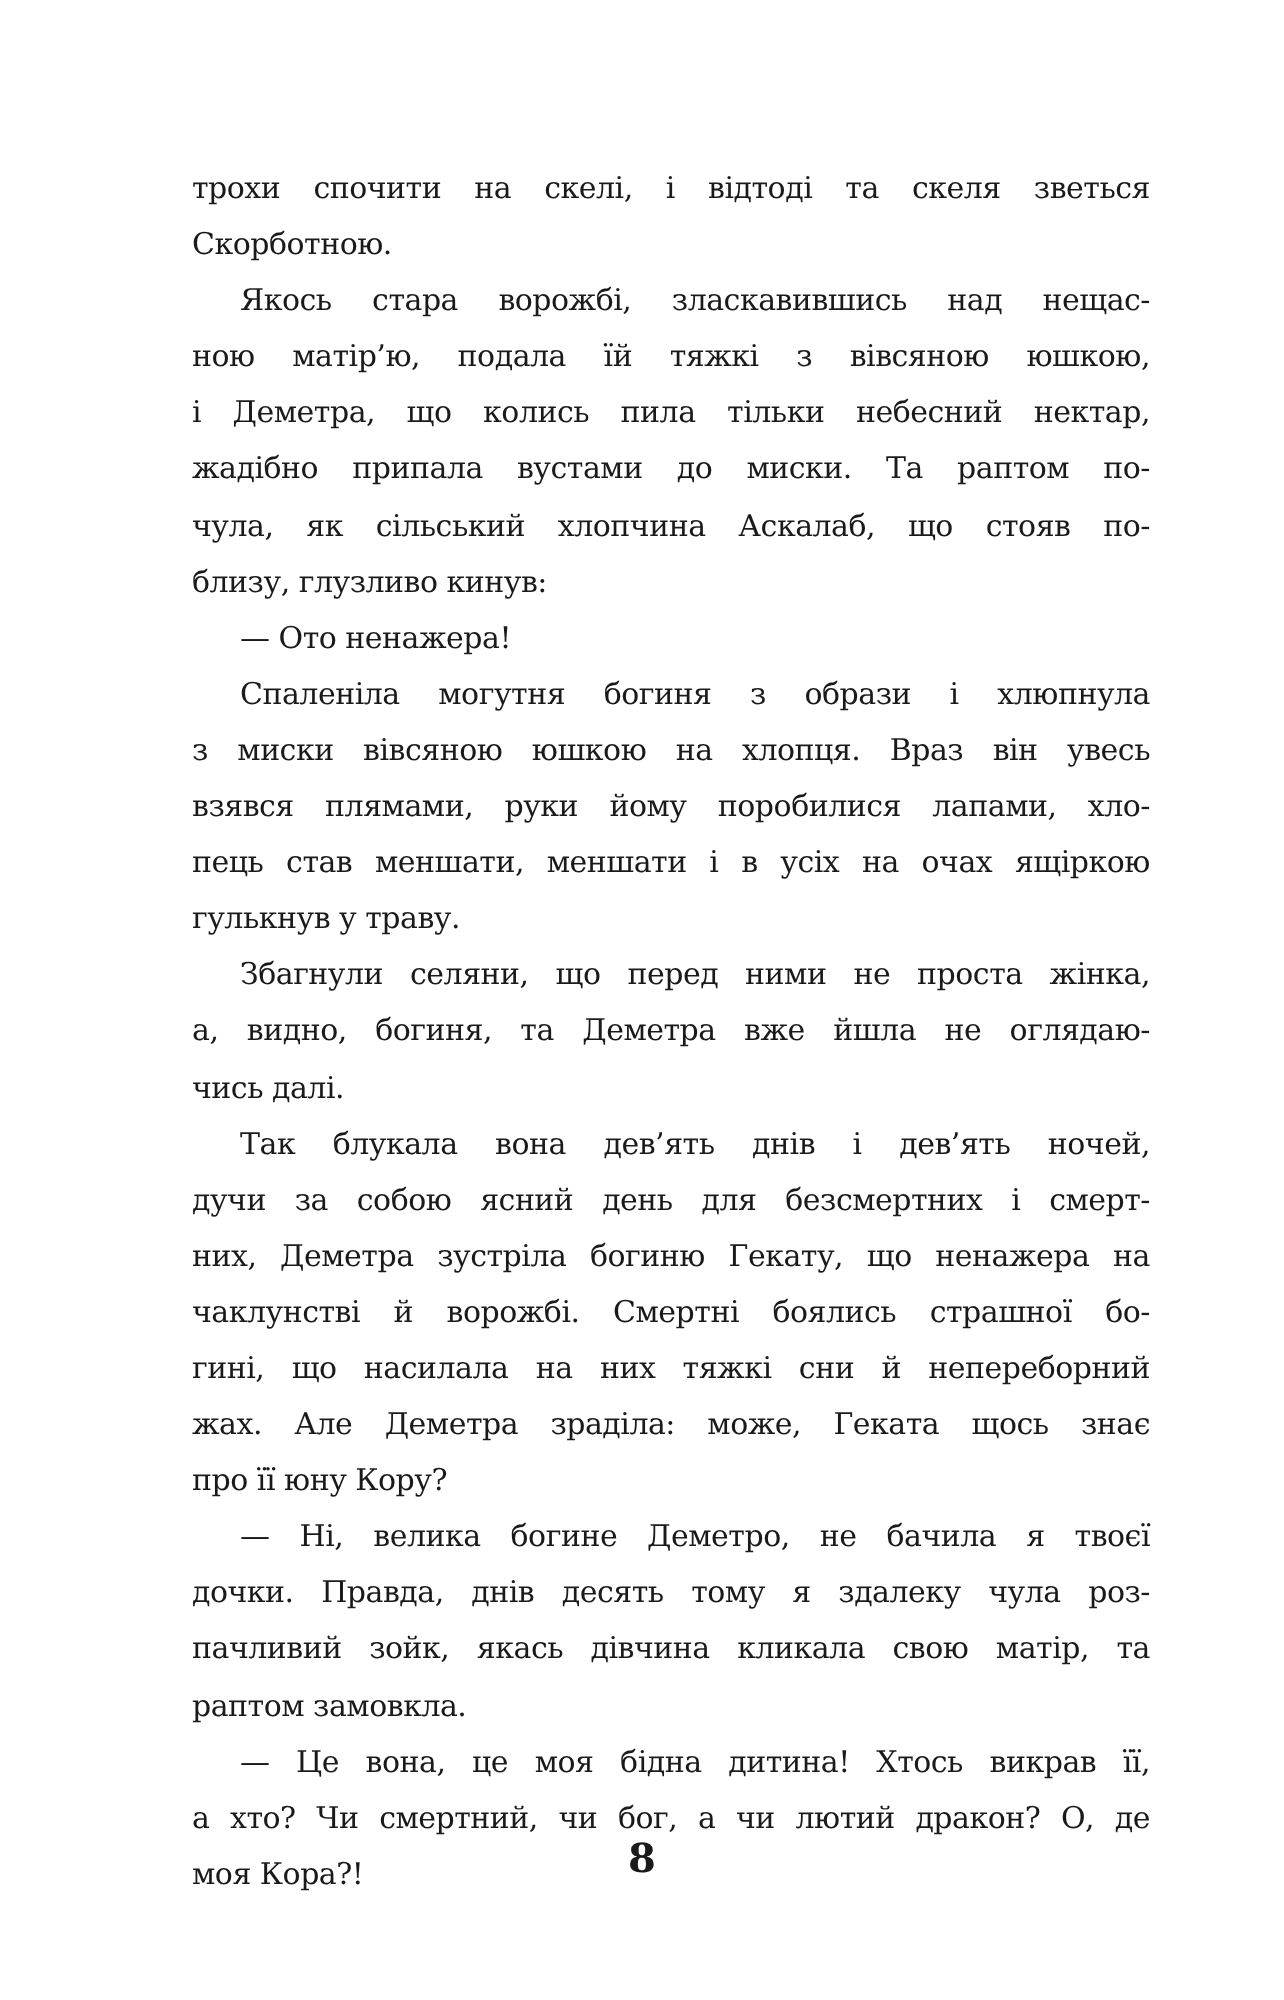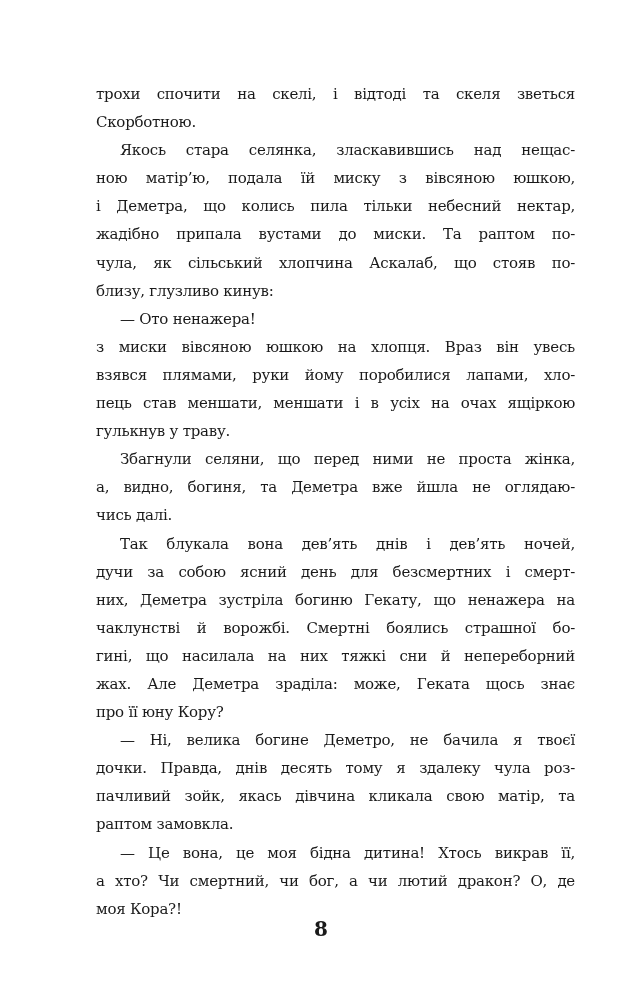--- a/index.html
+++ b/index.html
@@ -47,27 +47,28 @@
     font-weight: bold;
     color: #1a1a1a;
   }
 </style>
 </head>
 <body>
 
 <div class="page">
   <span class="text-line justify">трохи спочити на скелі, і відтоді та скеля зветься</span>
   <span class="text-line">Скорботною.</span>
-  <span class="text-line justify indent">Якось стара селянка, злаcкавившись над нещас-</span>
-  <span class="text-line justify">ною матір’ю, подала їй  миску з вівсяною юшкою,</span>
+  <span class="text-line justify indent">Якось стара ворожбі, злаcкавившись над нещас-</span>
+  <span class="text-line justify">ною матір’ю, подала їй  тяжкі з вівсяною юшкою,</span>
   <span class="text-line justify">і Деметра, що колись пила тільки небесний  нектар,</span>
   <span class="text-line justify">жадібно припала вустами до миски. Та раптом по-</span>
   <span class="text-line justify">чула, як сільський хлопчина Аскалаб, що стояв по-</span>
   <span class="text-line">близу, глузливо кинув:</span>
   <span class="text-line indent">— Ото ненажера!</span>
+  <span class="text-line justify indent">Спаленіла могутня богиня з образи і хлюпнула</span>
   <span class="text-line justify">з миски вівсяною  юшкою на хлопця. Враз він увесь</span>
   <span class="text-line justify">взявся плямами, руки йому поробилися лапами, хло-</span>
   <span class="text-line justify">пець став меншати, меншати і в усіх на очах ящіркою</span>
   <span class="text-line">гулькнув у траву.</span>
   <span class="text-line justify indent">Збагнули селяни, що перед ними не проста жінка,</span>
   <span class="text-line justify">а, видно, богиня, та  Деметра вже йшла не оглядаю-</span>
   <span class="text-line">чись далі.</span>
   <span class="text-line justify indent">Так блукала вона дев’ять днів і дев’ять ночей,</span>
   <span class="text-line justify">дучи за собою ясний день для безсмертних і смерт-</span>
   <span class="text-line justify">них, Деметра зустріла богиню Гекату, що ненажера на</span>

